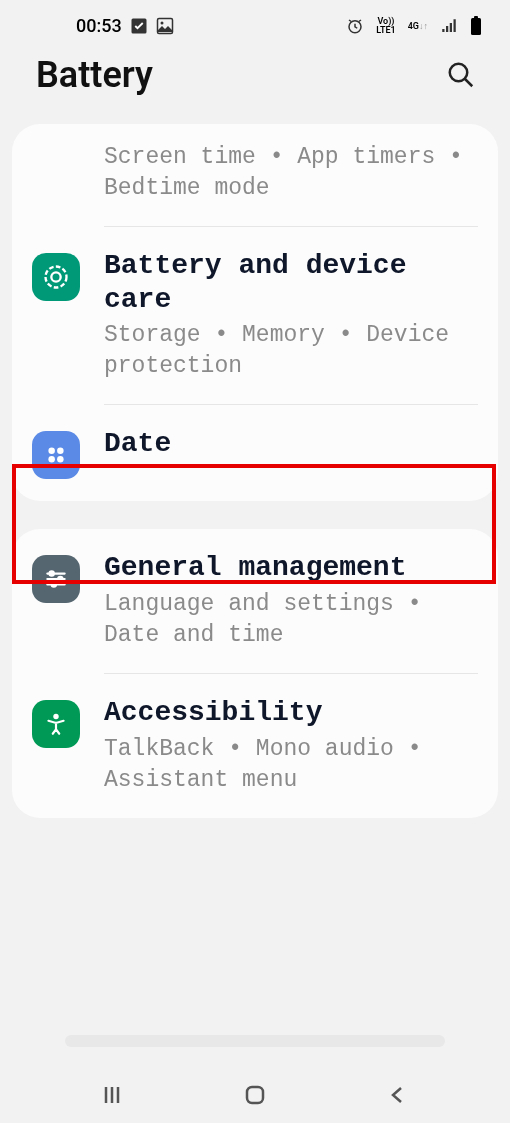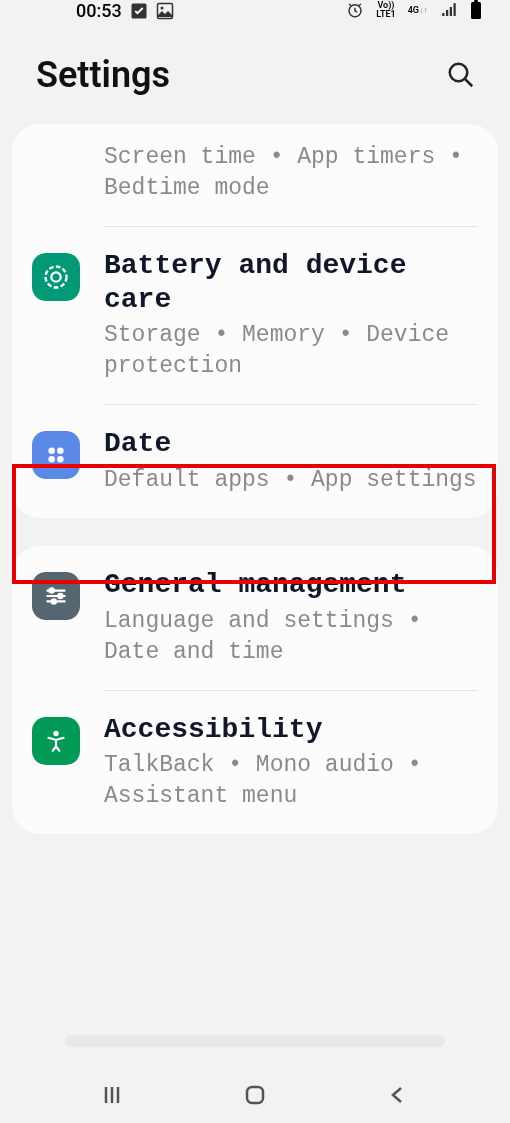--- a/index.html
+++ b/index.html
@@ -8,21 +8,21 @@
       height: 1123px;
       background: #f2f2f2;
       font-family: -apple-system, BlinkMacSystemFont, 'Segoe UI', Roboto, sans-serif;
       overflow: hidden;
       position: relative;
     }
     .status-bar {
       height: 36px;
       display: flex;
       justify-content: space-between;
-      align-items: flex-start;
+      align-items: flex-end;
       padding: 0 28px 0 76px;
       font-size: 18px;
       color: #000;
     }
     .status-left { display: flex; align-items: center; gap: 8px; font-weight: 500; }
     .status-right { display: flex; align-items: center; gap: 12px; }
     .mini-txt { font-size: 9px; line-height: 9px; font-weight: 600; text-align: center; }
     .header {
       display: flex;
       justify-content: space-between;
@@ -127,21 +127,21 @@
         <path d="M3 20h3v-4H3zM8 20h3v-8H8zM13 20h3V8h-3zM18 20h3V3h-3z" fill="#333"></path>
       </svg>
     <svg width="12" height="20" viewBox="0 0 12 20">
         <rect x="1" y="2" width="10" height="17" rx="1.5" fill="#000"></rect>
         <rect x="4" y="0" width="4" height="2.5" rx="1" fill="#000"></rect>
       </svg>
   </div>
 </div>
 
 <div class="header">
-  <h1 class="header-title">Settings</h1>
+  <h1 class="header-title">Battery</h1>
   <div class="search-btn">
     <svg width="30" height="30" viewBox="0 0 24 24">
         <circle cx="10" cy="10" r="7" fill="none" stroke="#222" stroke-width="2"></circle>
         <path d="M15 15l6 6" stroke="#222" stroke-width="2"></path>
       </svg>
   </div>
 </div>
 
 <div class="card">
   <div class="item no-icon" style="padding-top:18px;">
@@ -168,21 +168,20 @@
     <div class="icon-slot" style="background:#5a8ae6;">
       <svg width="26" height="26" viewBox="0 0 24 24">
           <circle cx="8" cy="8" r="3" fill="#fff"></circle>
           <circle cx="16" cy="8" r="3" fill="#fff"></circle>
           <circle cx="8" cy="16" r="3" fill="#fff"></circle>
           <circle cx="16" cy="16" r="3" fill="#fff"></circle>
         </svg>
     </div>
     <div class="item-body">
       <div class="item-title">Date</div>
-      <div class="item-sub">Default apps  •  App settings</div>
     </div>
   </div>
 </div>
 
 <div class="card">
   <div class="item">
     <div class="icon-slot" style="background:#556670;">
       <svg width="26" height="26" viewBox="0 0 24 24">
           <g stroke="#fff" stroke-width="2" stroke-linecap="round">
             <path d="M4 7h16M4 12h16M4 17h16"></path>

